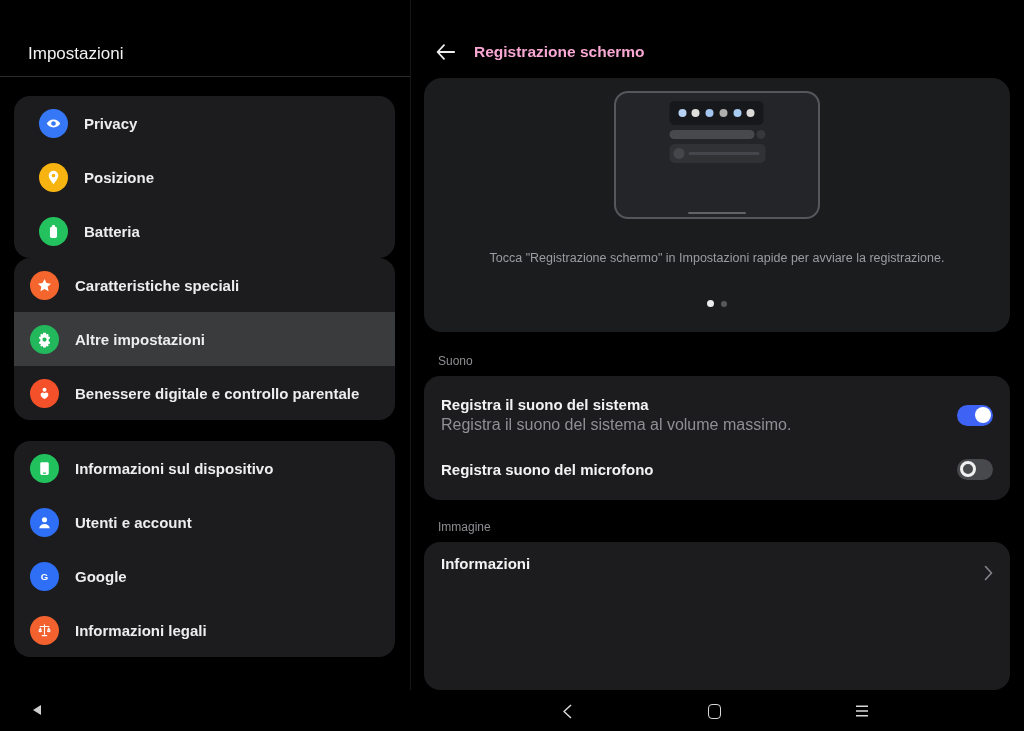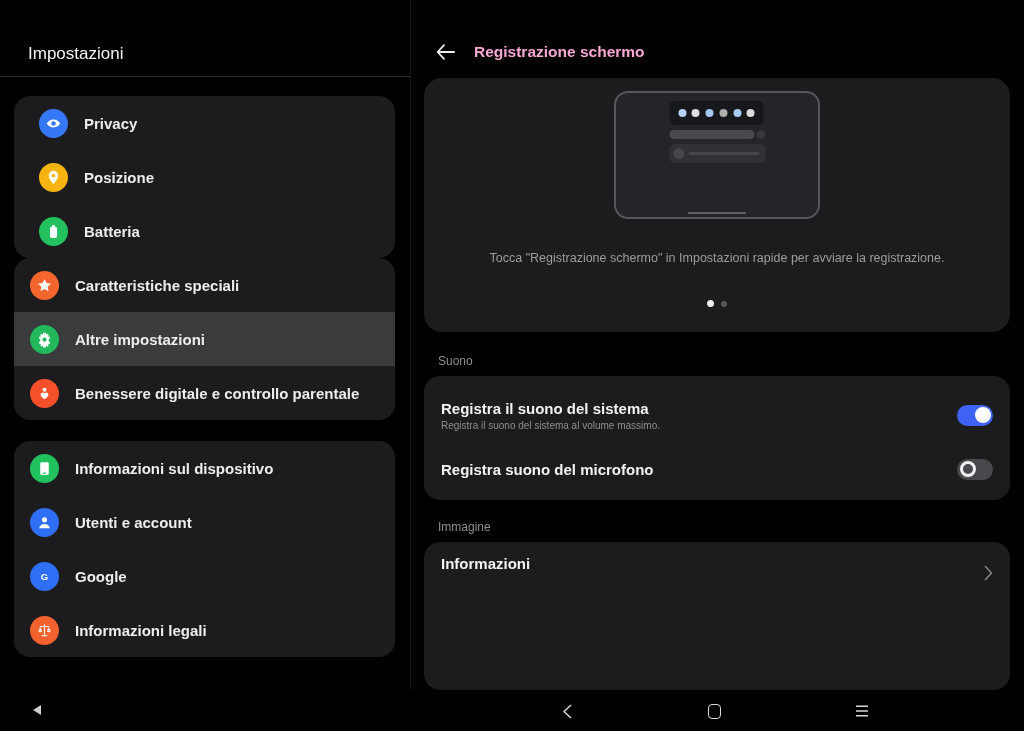--- a/index.html
+++ b/index.html
@@ -63,21 +63,21 @@
   .sec-label-immagine{top:520px;}
 
   .rcard{position:absolute;left:14px;width:586px;background:var(--card,#1c1c1e);border-radius:16px;}
   .rcard-sound{top:376px;height:124px;padding:0 17px;}
   .rcard-image{top:542px;height:148px;padding:13px 17px;}
   .srow{display:flex;align-items:center;justify-content:space-between;}
   .srow-1{height:64px;padding-top:14px;}
   .srow-2{height:58px;}
   .srow .texts{display:flex;flex-direction:column;gap:3px;}
   .row-title{font-size:15px;font-weight:700;color:#f2f2f2;}
-  .row-sub{font-size:10px;color:#8f8f94;}
+  .row-sub{font-size:16px;color:#8f8f94;}
   .row-value{font-size:12.5px;color:var(--link,#3d60c4);}
 
   .toggle{position:relative;width:36px;height:21px;border-radius:11px;flex:0 0 36px;}
   .toggle.on{background:var(--accent,#3e63f4);}
   .toggle.on .knob{position:absolute;right:2.5px;top:2.5px;width:16px;height:16px;border-radius:50%;background:#fff;}
   .toggle.off{background:var(--toggle_off,#48494c);}
   .toggle.off .knob{position:absolute;left:2.5px;top:2.5px;width:16px;height:16px;border-radius:50%;border:3.2px solid #f0f0f0;background:transparent;}
 
   .irow{position:relative;}
   .irow .row-title{display:block;}

